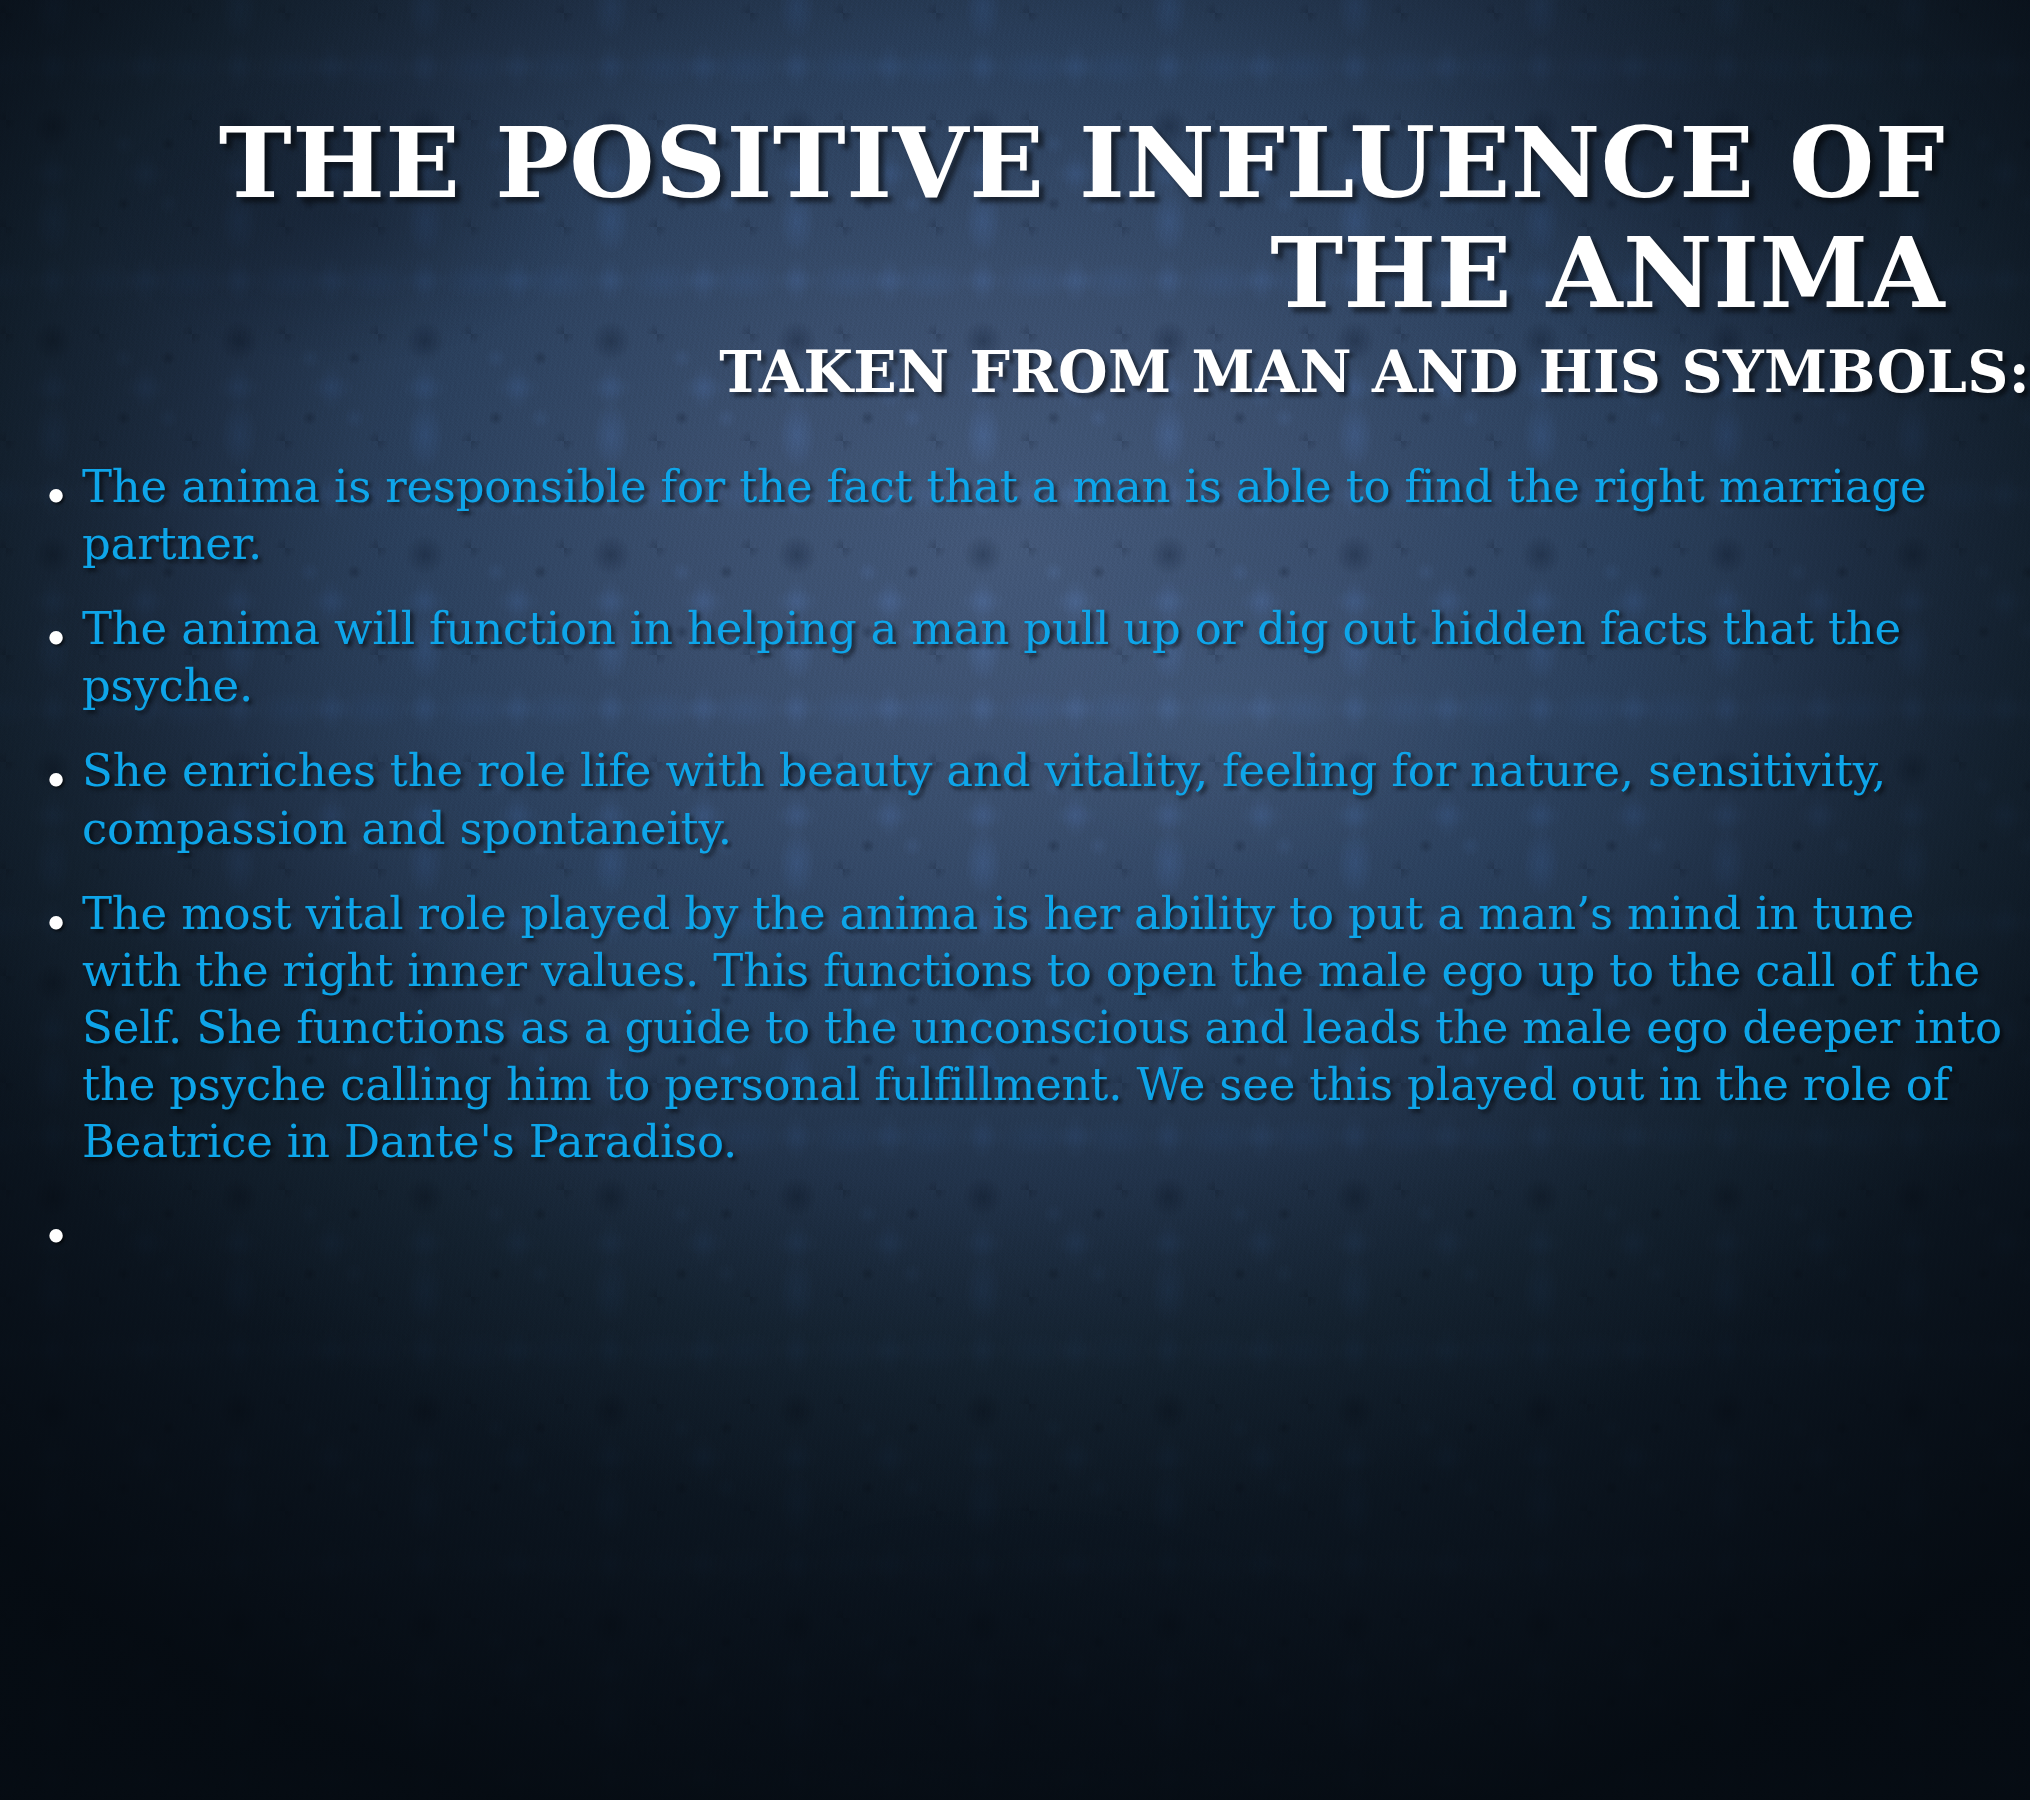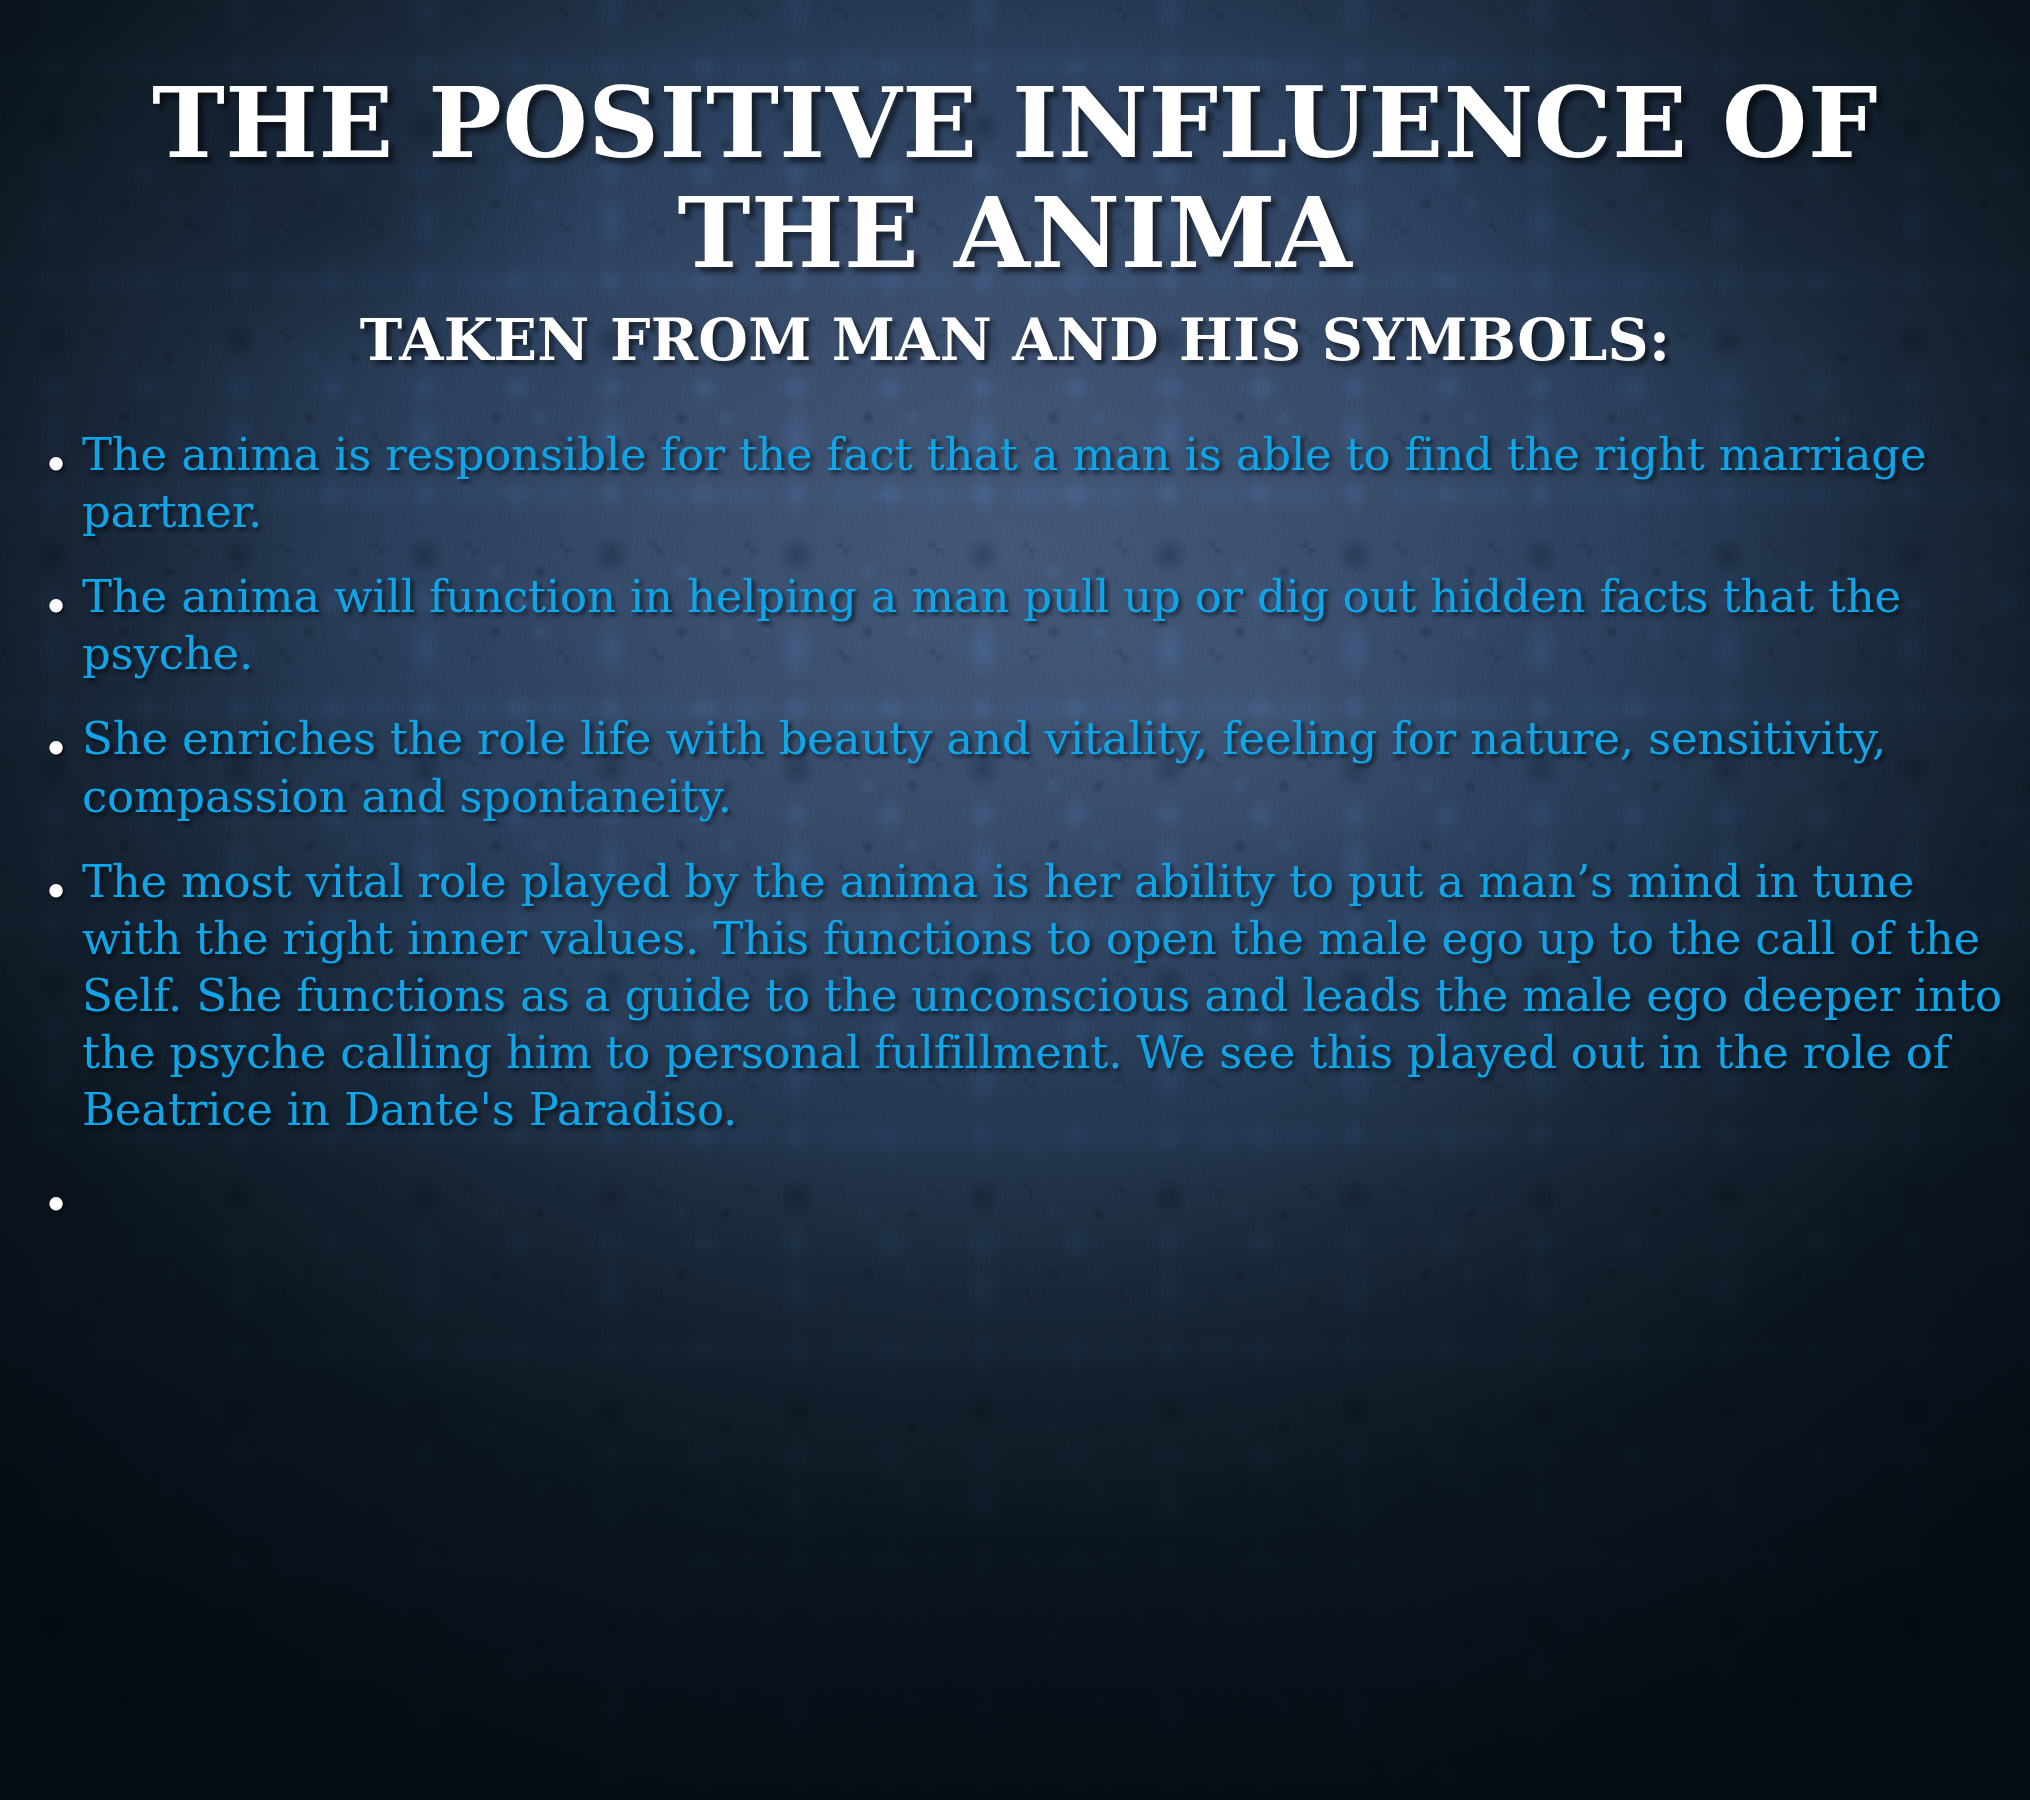--- a/index.html
+++ b/index.html
@@ -116,22 +116,22 @@
   }
 
   
   .content {
     position: absolute;
     inset: 0;
     padding: 0;
   }
 
   .title-block {
-    text-align: center;
-    padding-top: 68px;
+    text-align: right;
+    padding-top: 108px;
   }
 
   .slide-title {
     color: #ffffff;
     font-family: "DejaVu Serif", serif;
     font-weight: bold;
     font-size: 98px;
     line-height: 1.12;
     letter-spacing: 0.5px;
     margin: 0 auto;
@@ -139,21 +139,21 @@
     text-shadow: 5px 5px 5px rgba(0,0,0,0.55);
   }
 
   .slide-subtitle {
     color: #ffffff;
     font-family: "DejaVu Serif", serif;
     font-weight: bold;
     font-size: 57px;
     line-height: 1.2;
     letter-spacing: 0.3px;
-    margin: 18px auto 0;
+    margin: 10px auto 0;
     text-shadow: 4px 4px 4px rgba(0,0,0,0.55);
   }
 
   .bullets {
     list-style: none;
     margin: 52px 0 0 0;
     padding: 0 18px 0 30px;
   }
 
   .bullet-item {

